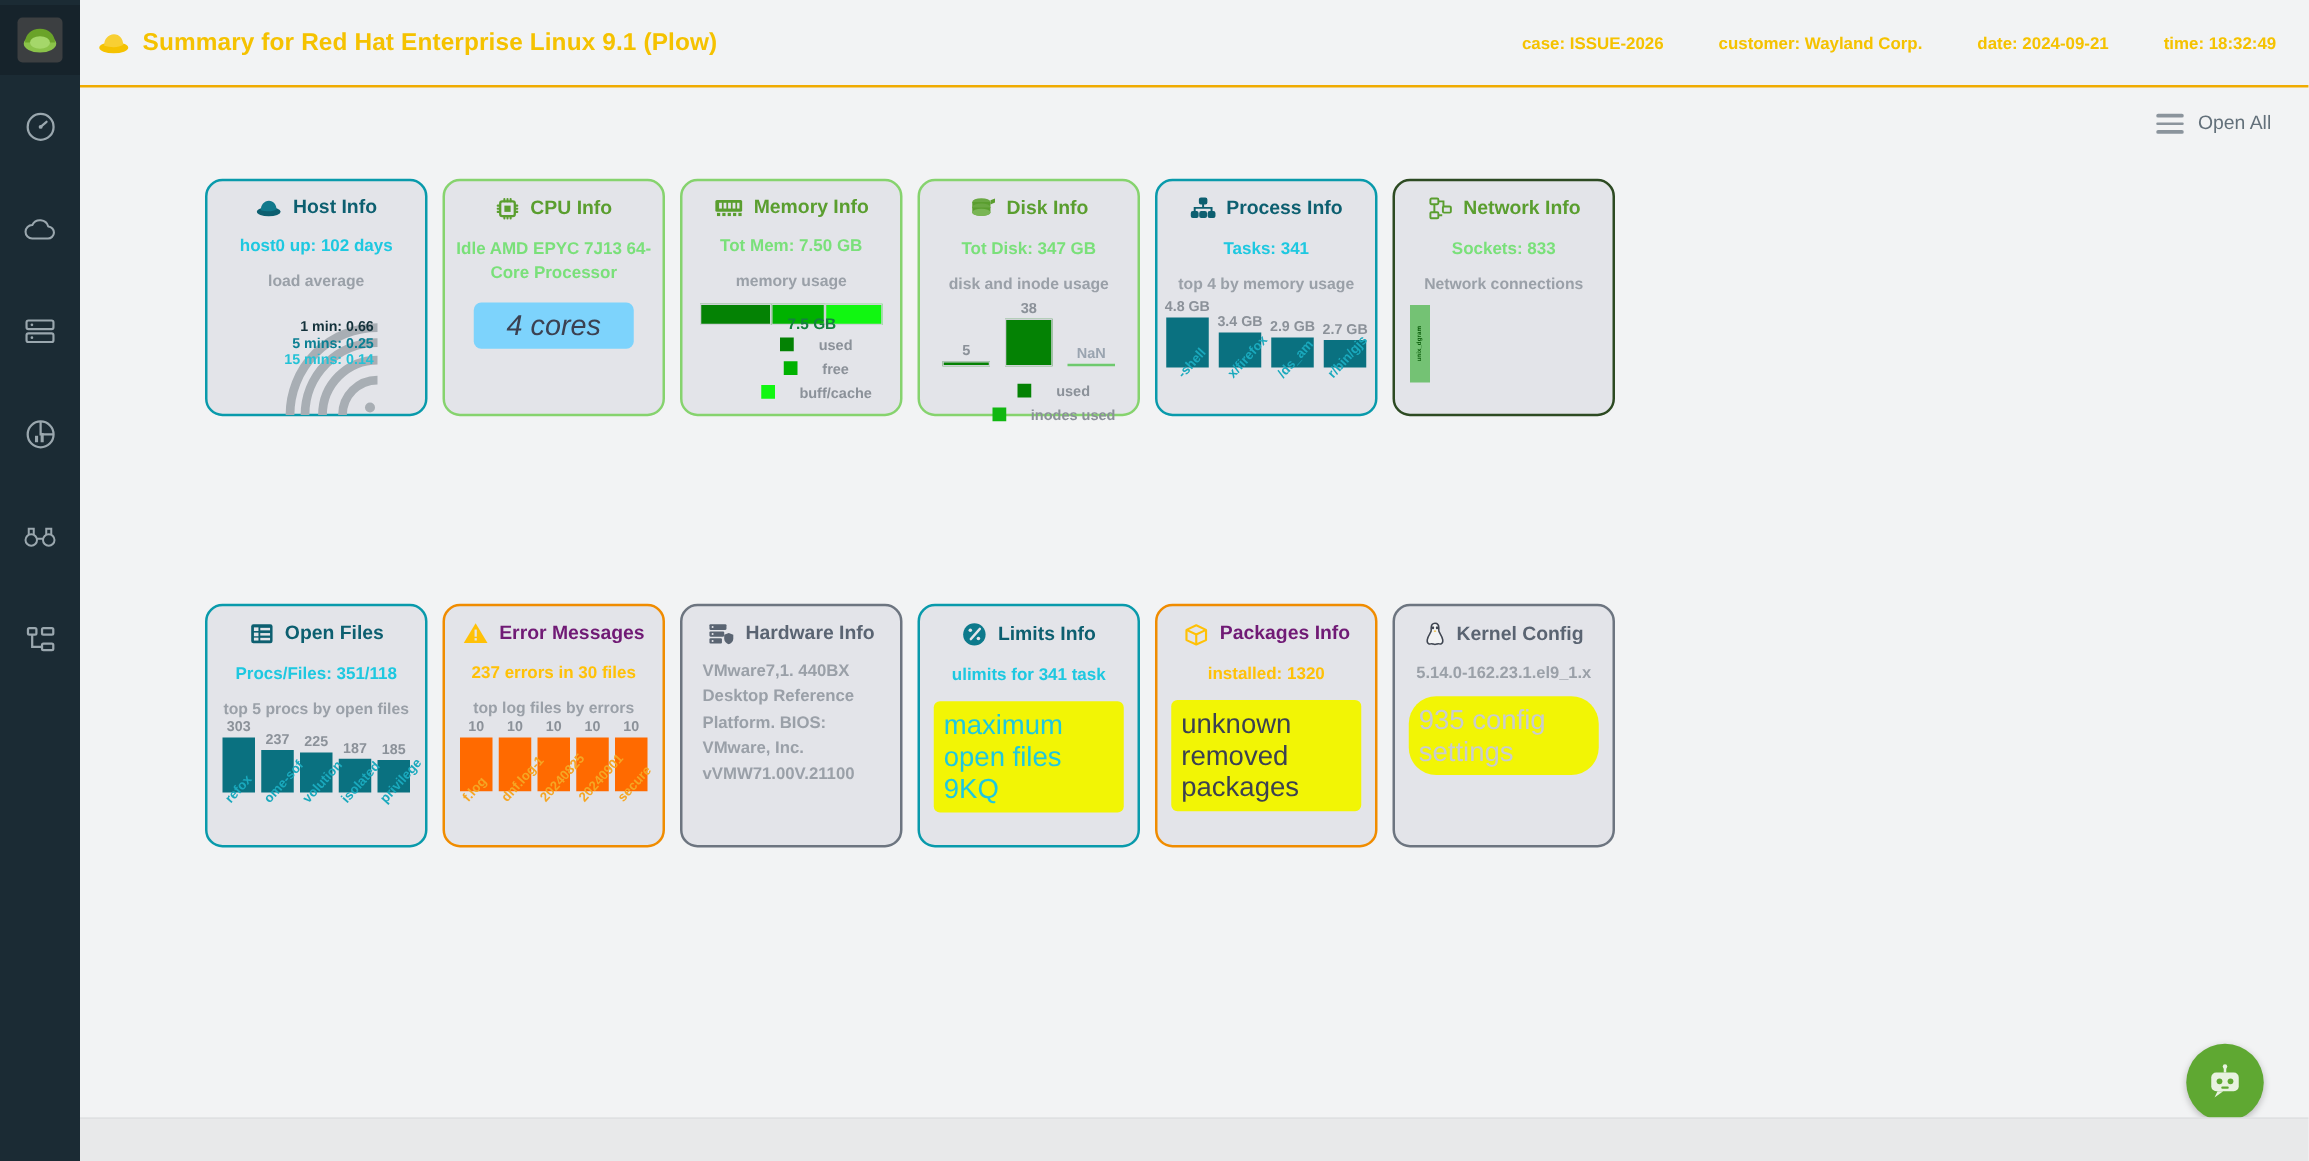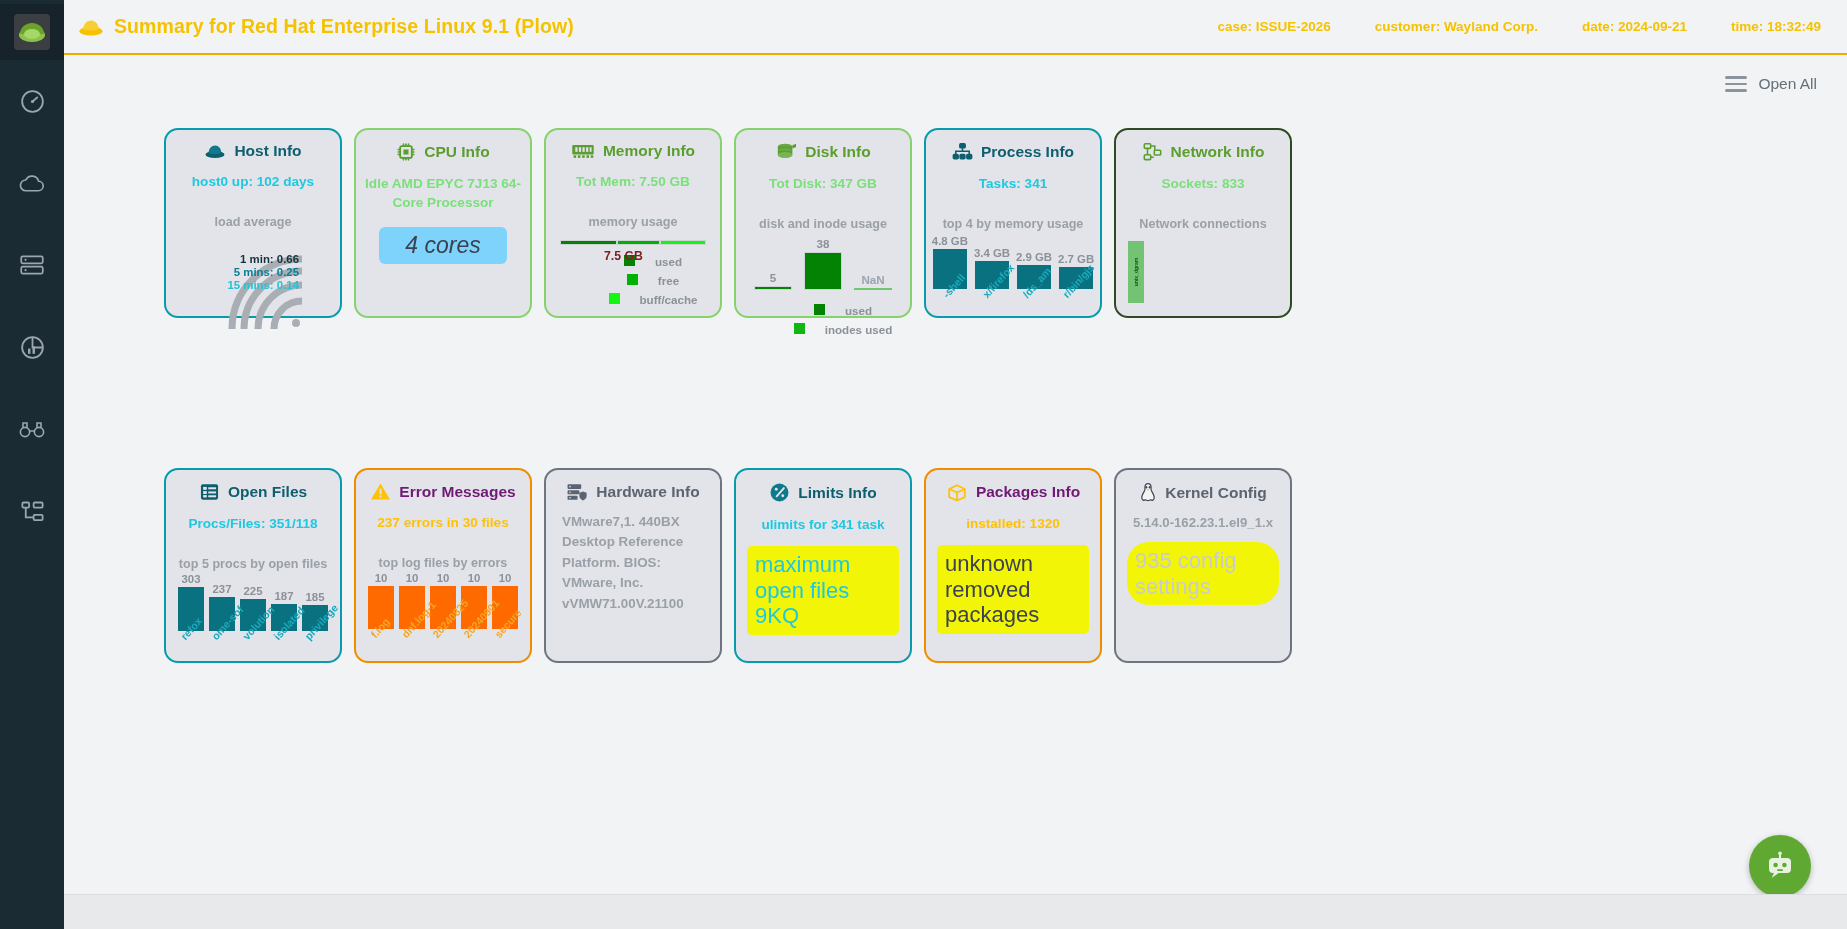--- a/index.html
+++ b/index.html
@@ -34,21 +34,21 @@
   
   .main {
     flex: 1 1 auto; height: 929px;
     position: relative;
     background: #f2f3f4;
     overflow: hidden;
   }
 
   
   .header {
-    height: 55px;
+    height: 70px;
     border-bottom: 2px solid #f0ab00;
     display: flex; align-items: center;
     padding: 0 18px 0 14px;
     background: #f2f3f4;
   }
   .hdr-left { display: flex; align-items: center; gap: 10px; }
   .hdr-title {
     color: #f5c200; font-size: 19.5px; font-weight: bold;
     letter-spacing: 0.1px; white-space: nowrap;
   }
@@ -95,21 +95,21 @@
   .card-title {
     display: flex; align-items: center; justify-content: center; gap: 8px;
     font-size: 15.5px; font-weight: bold; width: 100%;
   }
   .card-title .ttxt { white-space: nowrap; }
   .card-sub {
     margin-top: 12px; font-size: 13.6px; font-weight: bold;
     text-align: center; line-height: 1.42;
   }
   .card-cap {
-    margin-top: 24px; font-size: 12.6px; font-weight: bold; color: #9aa0a8;
+    margin-top: 12px; font-size: 12.6px; font-weight: bold; color: #9aa0a8;
     text-align: center; white-space: nowrap;
   }
 
   
   .t-teal  { border-color: #099aab; }
   .t-teal .card-title { color: #0d5f70; }
   .t-teal .card-sub { color: #1ec8e0; }
 
   .t-green { border-color: #86d36e; }
   .t-green .card-title { color: #5a9e2f; }
@@ -148,22 +148,22 @@
     font-style: italic;
   }
 
   
   .membar { margin-top: 11px; display: flex; width: 146px; height: 34px; position: relative; }
   .membar .seg { height: 100%; border: 1px solid #cfd2d6; }
   .mem-used { background: #048204; flex: 0 0 57px; }
   .mem-free { background: #00b200; flex: 0 0 43px; }
   .mem-buff { background: #11f711; flex: 0 0 46px; }
   .mem-lbl {
-    position: absolute; left: 44px; top: 9px;
-    font-size: 12.3px; color: #7f1d1d; font-weight: bold;
+    position: absolute; left: 70px; top: 9px;
+    font-size: 12.3px; color: #15803d; font-weight: bold;
   }
   .legend {
     margin-top: 10px;
     display: flex; flex-wrap: wrap; justify-content: center;
     gap: 6px 14px; width: 100%;
   }
   .lg { display: flex; align-items: flex-start; gap: 20px; font-size: 11.6px; color: #8b9199; font-weight: bold; margin-left: 40px; }
   .sw { width: 11px; height: 11px; display: inline-block; }
 
   

